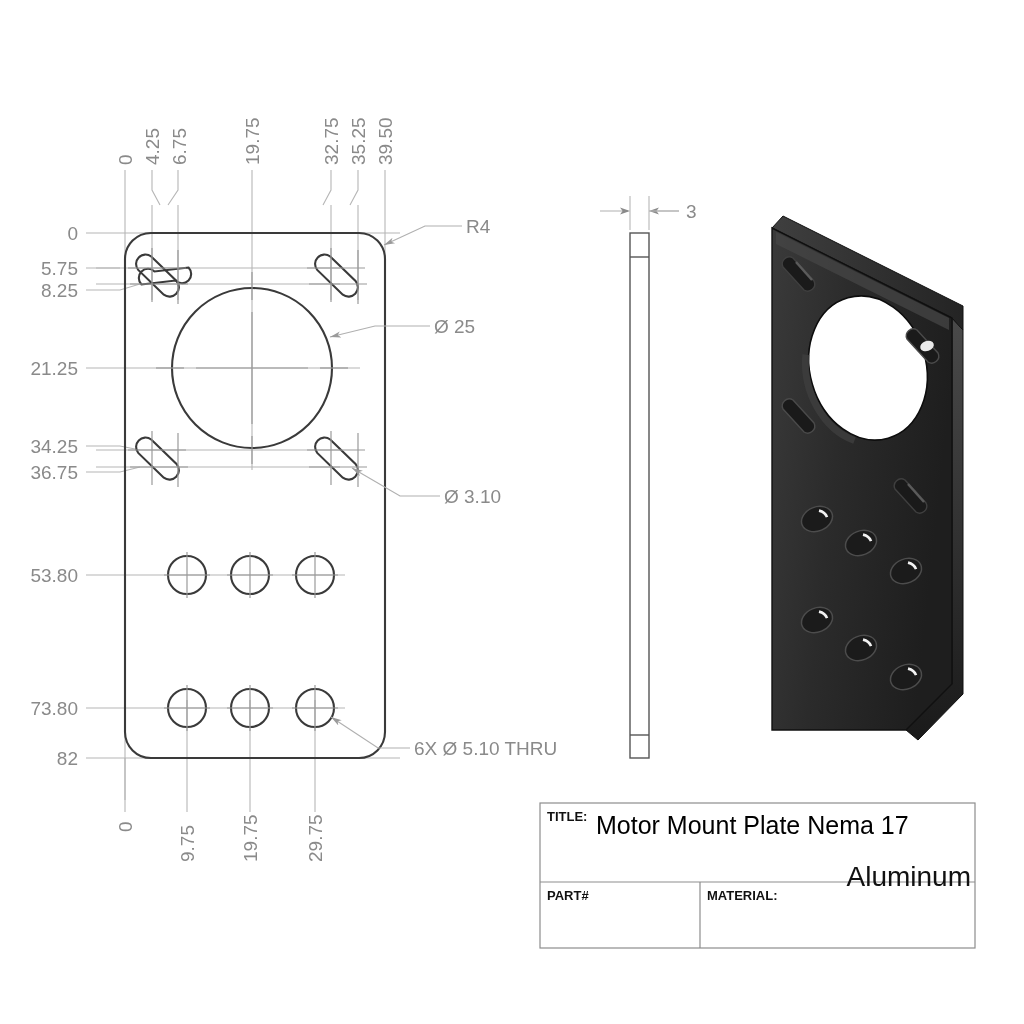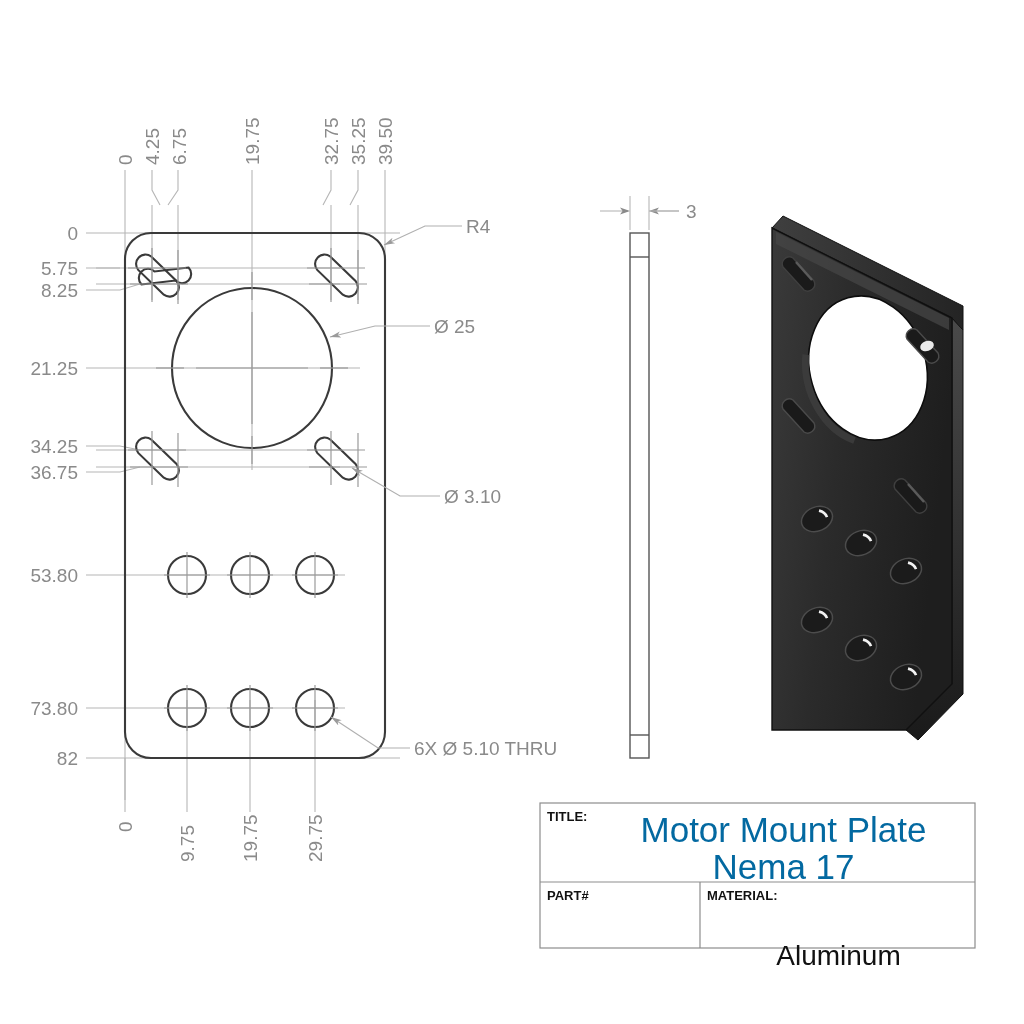--- a/index.html
+++ b/index.html
@@ -297,21 +297,21 @@
 
   <svg class="layer">
     <rect class="tbline" x="540" y="803" width="435" height="145" fill="none"></rect>
     <line class="tbline" x1="540" y1="882" x2="975" y2="882"></line>
     <line class="tbline" x1="700" y1="882" x2="700" y2="948"></line>
     <text class="tb-label" x="547" y="821">TITLE:</text>
     <text class="tb-label" x="547" y="900">PART#</text>
     <text class="tb-label" x="707" y="900">MATERIAL:</text>
   </svg>
 
-  <div style="position:absolute;left:596px;top:812px;width:375px;text-align:center;
-              font-size:35px;color:#0369a1;line-height:1.05;">Motor Mount Plate Nema 17</div>
-
-  <div style="position:absolute;left:706px;top:940px;width:265px;text-align:center;
+  <div style="position:absolute;left:596px;top:812px;width:375px;text-align:left;
+              font-size:25px;color:#000000;line-height:1.05;">Motor Mount Plate Nema 17</div>
+
+  <div style="position:absolute;left:706px;top:861px;width:265px;text-align:right;
               font-size:28px;color:#111;">Aluminum</div>
 
   <div style="position:absolute;left:547px;top:903px;width:145px;font-size:20px;color:#111;"></div>
 
 </div>
 
 </body></html>

